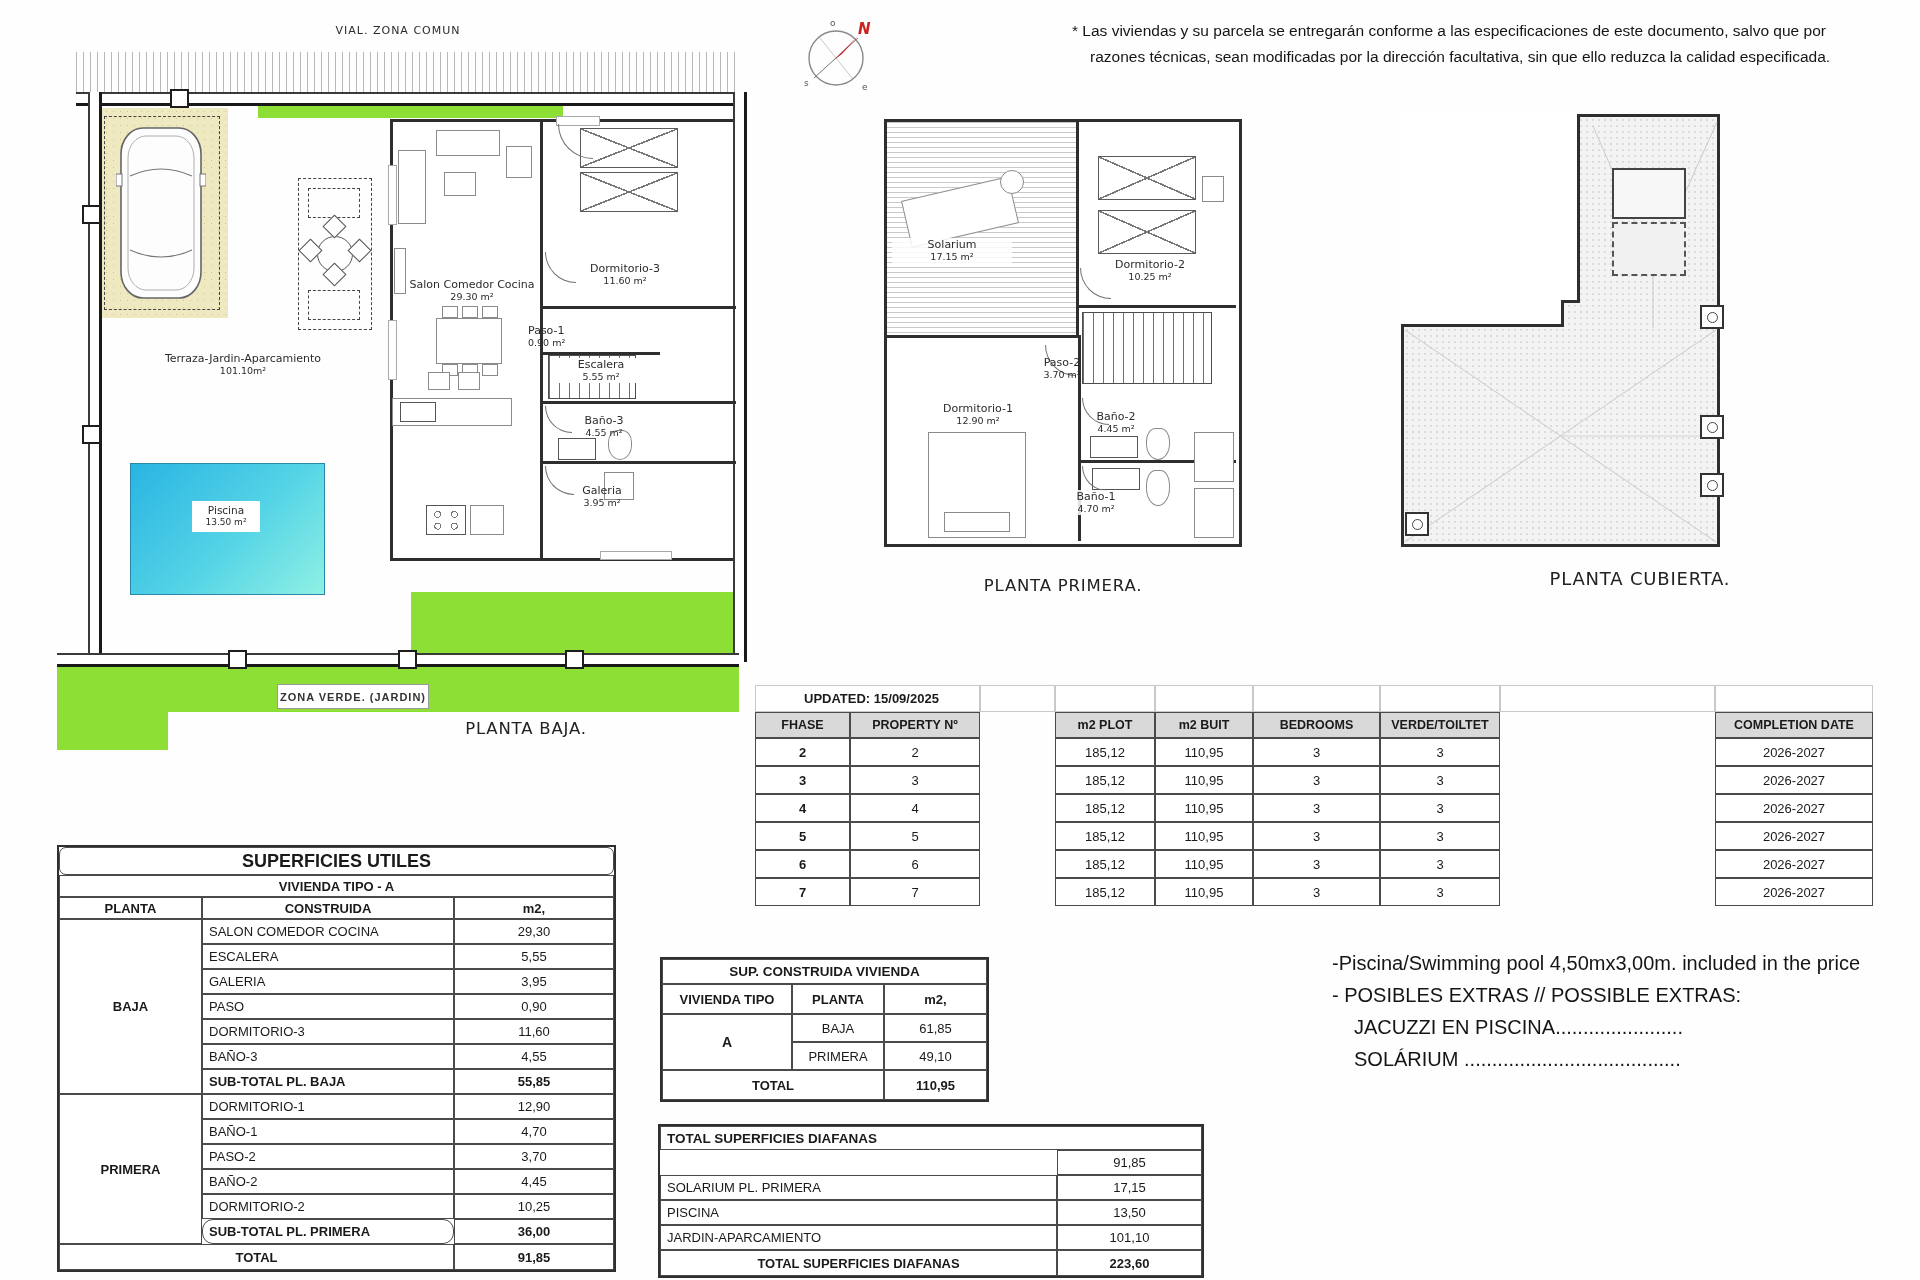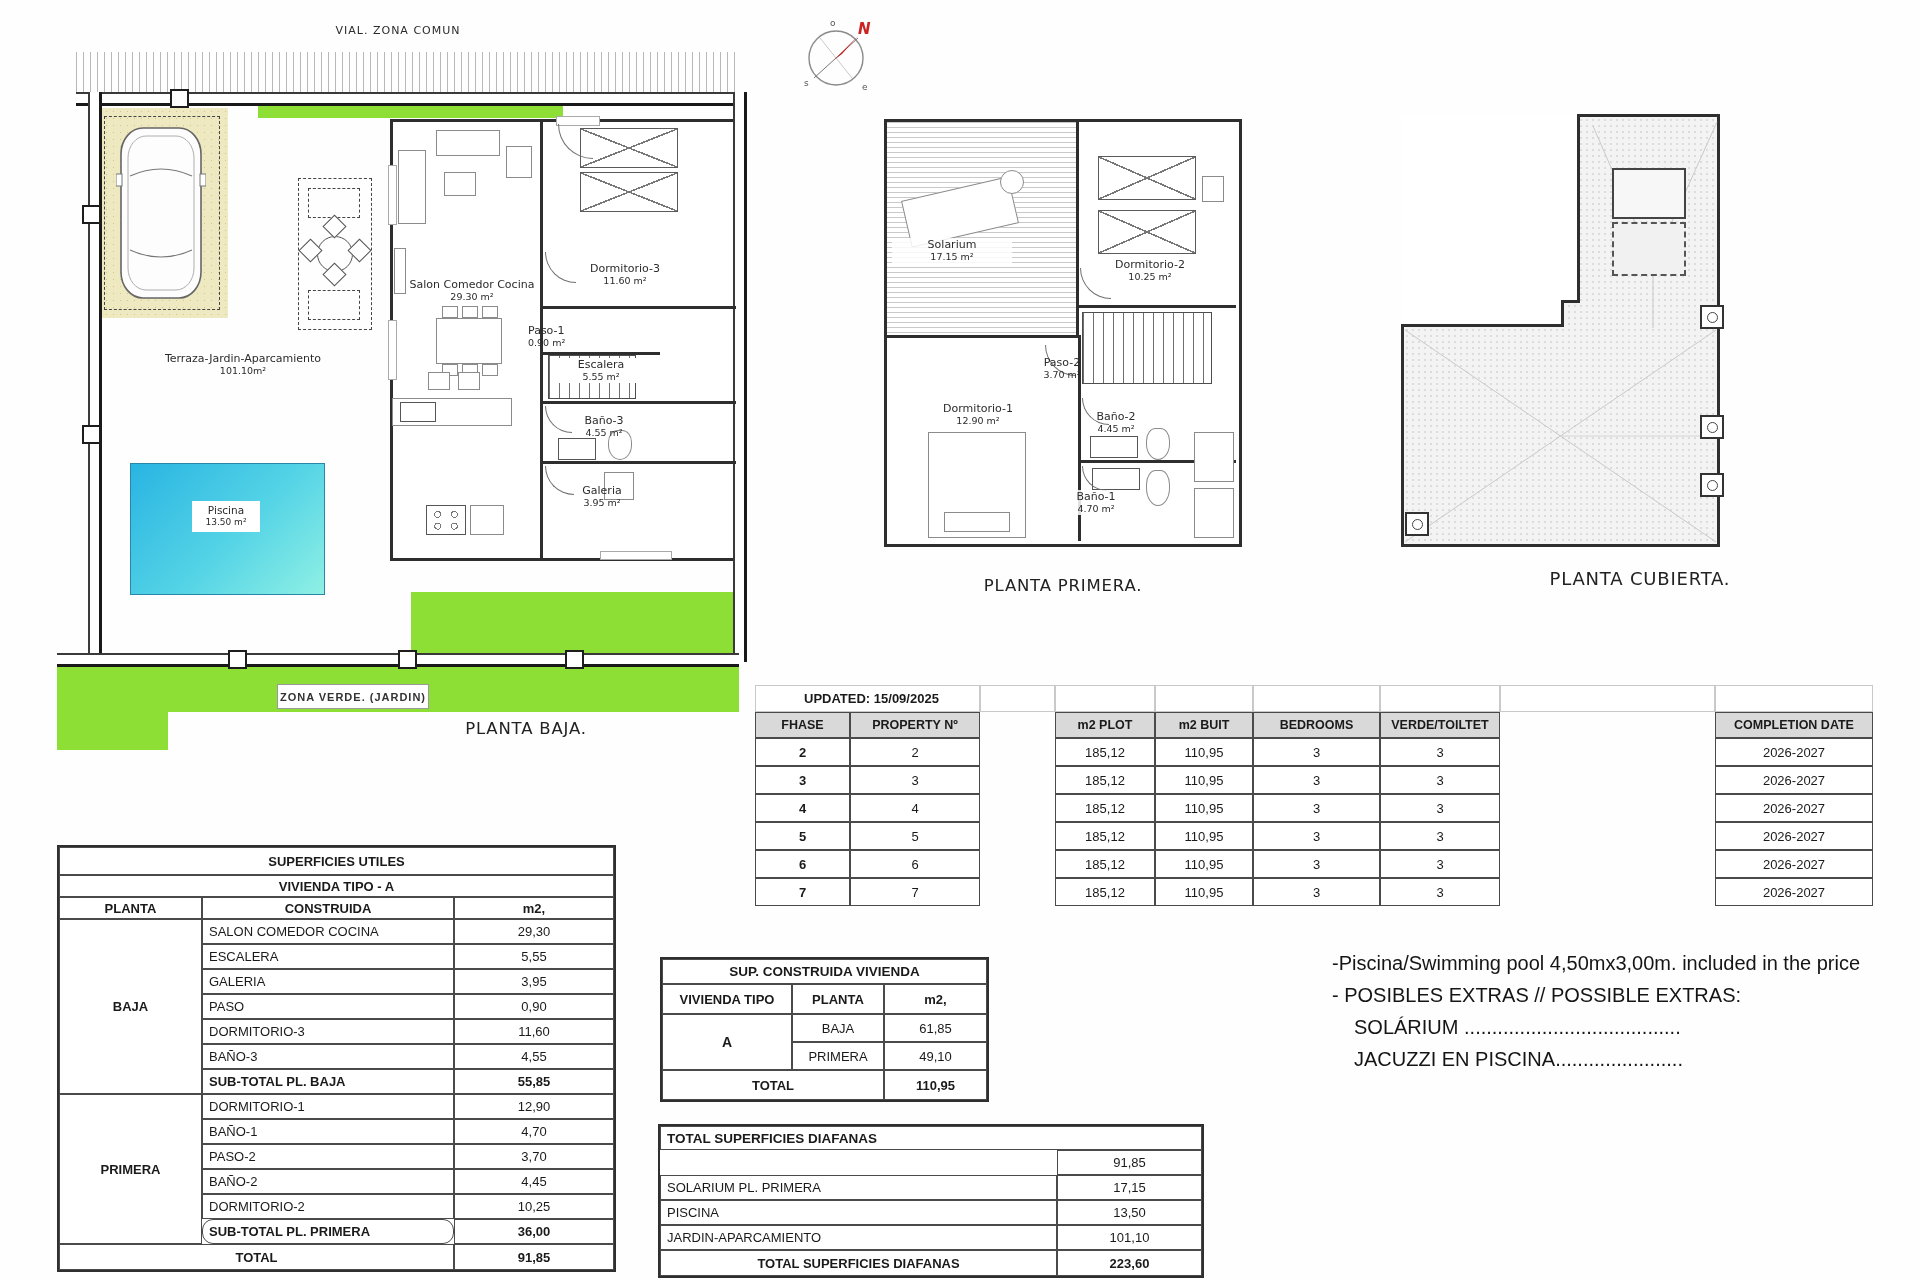--- a/index.html
+++ b/index.html
@@ -72,21 +72,21 @@
   .bold{font-weight:bold;}
 
   
   .sutable{position:absolute;left:57px;top:845px;display:grid;z-index:5;
            grid-template-columns:143px 252px 160px;
            grid-template-rows:28px 22px 22px repeat(6,25px) 25px repeat(5,25px) 25px 26px;
            border:2px solid #2f2f2f;background:#fff;}
   .scell{border:1px solid #4a4a4a;box-sizing:border-box;display:flex;align-items:center;font-size:13px;background:#fff;}
   .scell.ctr{justify-content:center;}
   .scell.lab{padding-left:6px;}
-  .scell.t1{font-weight:bold;font-size:13px;justify-content:center;}
+  .scell.t1{font-weight:bold;font-size:18px;justify-content:center;border-radius:7px;}
   .scell.t2{font-weight:bold;font-size:13px;justify-content:center;}
 
   
   .sctable{position:absolute;left:660px;top:957px;display:grid;z-index:5;
            grid-template-columns:130px 92px 103px;
            grid-template-rows:25px 30px 28px 28px 30px;
            border:2px solid #2f2f2f;background:#fff;}
 
   
   .dftable{position:absolute;left:658px;top:1124px;display:grid;z-index:5;
@@ -230,20 +230,24 @@
     <circle cx="36" cy="44" r="27" fill="none" stroke="#8a8a8a" stroke-width="1.4"></circle>
     <line x1="14" y1="64" x2="58" y2="24" stroke="#777" stroke-width="1"></line>
     <line x1="20" y1="24" x2="52" y2="64" stroke="#bbb" stroke-width="0.8"></line>
     <polygon points="34,46 58,22 42,40" fill="#cc2222"></polygon>
     <text x="58" y="20" font-size="15" font-style="italic" font-weight="bold" fill="#cc2222" font-family="DejaVu Sans">N</text>
     <text x="30" y="12" font-size="9" fill="#555" font-family="DejaVu Sans">o</text>
     <text x="4" y="72" font-size="9" fill="#555" font-family="DejaVu Sans">s</text>
     <text x="62" y="76" font-size="9" fill="#555" font-family="DejaVu Sans">e</text>
   </svg>
 
+  <div class="disclaimer">
+    <div>* Las viviendas y su parcela se entregarán conforme a las especificaciones de este documento, salvo que por</div>
+    <div class="l2">razones técnicas, sean modificadas por la dirección facultativa, sin que ello reduzca la calidad especificada.</div>
+  </div>
 
   <div class="house" style="left:884px;top:119px;width:352px;height:422px;"></div>
   <div class="abs hatch-h" style="left:887px;top:122px;width:189px;height:213px;border-right:3px solid #2e2e2e;border-bottom:3px solid #2e2e2e;z-index:3;"></div>
   <div class="furn" style="left:905px;top:188px;width:108px;height:46px;transform:rotate(-13deg);"></div>
   <div class="furn" style="left:1000px;top:170px;width:22px;height:22px;border-radius:50%;"></div>
   <div class="wall" style="left:1079px;top:305px;width:157px;height:3px;"></div>
   <div class="wall" style="left:1078px;top:335px;width:3px;height:206px;"></div>
   <div class="wall" style="left:1078px;top:460px;width:158px;height:3px;"></div>
   <div class="stairs" style="left:1082px;top:312px;width:128px;height:70px;"></div>
   <div class="xbox" style="left:1098px;top:156px;width:96px;height:42px;"></div>
@@ -678,17 +682,17 @@
         <span>TOTAL SUPERFICIES DIAFANAS</span>
       </div>
     <div class="scell ctr bold" style="grid-area:6/2/7/3;">
         <span>223,60</span>
       </div>
   </div>
 
   <div class="extras">
     <div>-Piscina/Swimming pool 4,50mx3,00m. included in the price</div>
     <div>- POSIBLES EXTRAS // POSSIBLE EXTRAS:</div>
+    <div class="ind">JACUZZI EN PISCINA.......................</div>
     <div class="ind">SOLÁRIUM .......................................</div>
-    <div class="ind">JACUZZI EN PISCINA.......................</div>
   </div>
 
 </div>
 
 </body></html>

